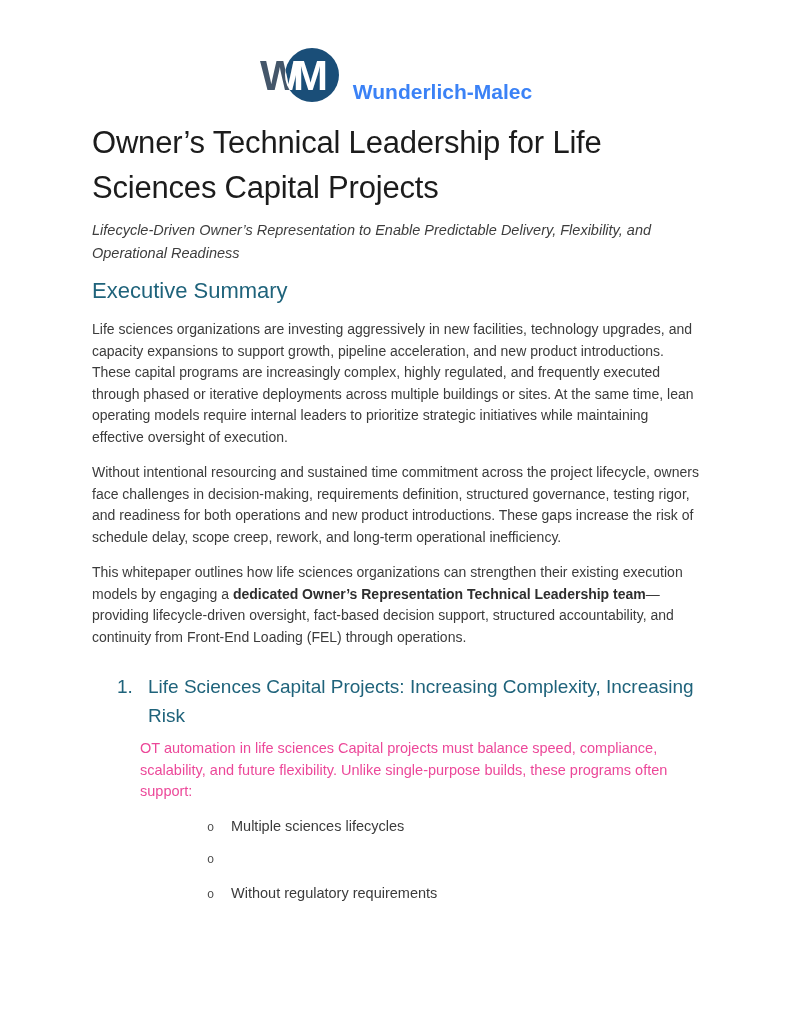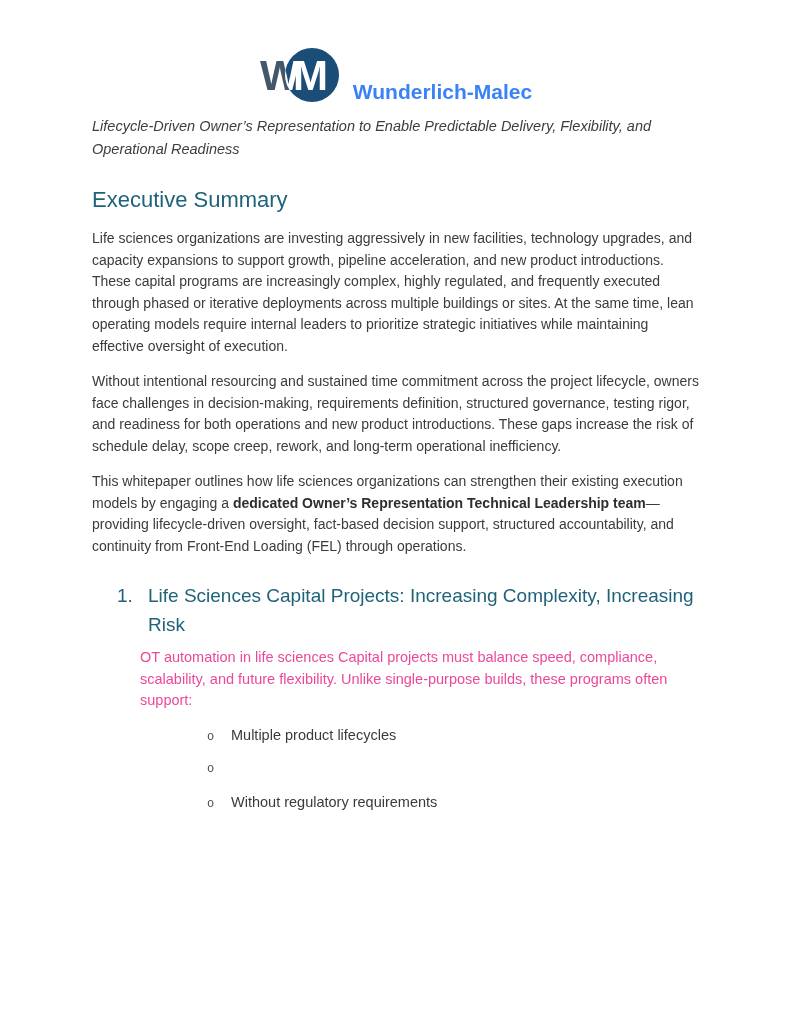--- a/index.html
+++ b/index.html
@@ -57,21 +57,21 @@
     margin: 9px 0 0 0;
     font-size: 14.5px;
     font-style: italic;
     line-height: 22.5px;
     color: #3d3d3d;
     max-width: 608px;
   }
 
   
   h2.section-h1 {
-    margin: 25px 0 0 0;
+    margin: 12px 0 0 0;
     font-size: 22px;
     font-weight: normal;
     line-height: 30px;
     color: #1f637b;
   }
 
   
   p.body-p {
     margin: 13px 0 0 0;
     font-size: 14px;
@@ -137,41 +137,42 @@
           </clipPath>
       </defs>
       <circle cx="52" cy="33" r="27" fill="#1a4e78"></circle>
       <text x="0" y="48" font-family="Liberation Sans, sans-serif" font-size="42" font-weight="bold" fill="#44566a">W</text>
       <text x="0" y="48" font-family="Liberation Sans, sans-serif" font-size="42" font-weight="bold" fill="#ffffff" clip-path="url(#wm-circle-clip)">W</text>
       <text x="33" y="48" font-family="Liberation Sans, sans-serif" font-size="42" font-weight="bold" fill="#ffffff">M</text>
     </svg>
     <span class="logo-text">Wunderlich-Malec</span>
   </div>
 
+  <h1 class="doc-title">Owner’s Technical Leadership for Life Sciences Capital Projects</h1>
   <p class="doc-subtitle">Lifecycle-Driven Owner’s Representation to Enable Predictable Delivery, Flexibility, and Operational Readiness</p>
 
   <h2 class="section-h1">Executive Summary</h2>
 
   <p class="body-p">Life sciences organizations are investing aggressively in new facilities, technology upgrades, and capacity expansions to support growth, pipeline acceleration, and new product introductions. These capital programs are increasingly complex, highly regulated, and frequently executed through phased or iterative deployments across multiple buildings or sites. At the same time, lean operating models require internal leaders to prioritize strategic initiatives while maintaining effective oversight of execution.</p>
 
   <p class="body-p" style="margin-top:14px">Without intentional resourcing and sustained time commitment across the project lifecycle, owners face challenges in decision-making, requirements definition, structured governance, testing rigor, and readiness for both operations and new product introductions. These gaps increase the risk of schedule delay, scope creep, rework, and long-term operational inefficiency.</p>
 
   <p class="body-p" style="margin-top:14px"><span>This whitepaper outlines how life sciences organizations can strengthen their existing execution models by engaging a </span><b>dedicated Owner’s Representation Technical Leadership team</b><span>—providing lifecycle-driven oversight, fact-based decision support, structured accountability, and continuity from Front-End Loading (FEL) through operations.</span></p>
 
   <div class="num-heading">
     <span class="num">1.</span>
     <span class="h-text">Life Sciences Capital Projects: Increasing Complexity, Increasing Risk</span>
   </div>
 
   <p class="section-intro">OT automation in life sciences Capital projects must balance speed, compliance, scalability, and future flexibility. Unlike single-purpose builds, these programs often support:</p>
 
   <div class="bullet-list">
     <div class="bullet">
       <span class="marker">o</span>
-      <span class="bullet-text">Multiple product lifecycles</span>
+      <span class="bullet-text">Multiple sciences lifecycles</span>
     </div>
     <div class="bullet">
       <span class="marker">o</span>
     </div>
     <div class="bullet">
       <span class="marker">o</span>
       <span class="bullet-text">Without regulatory requirements</span>
     </div>
   </div>
 

